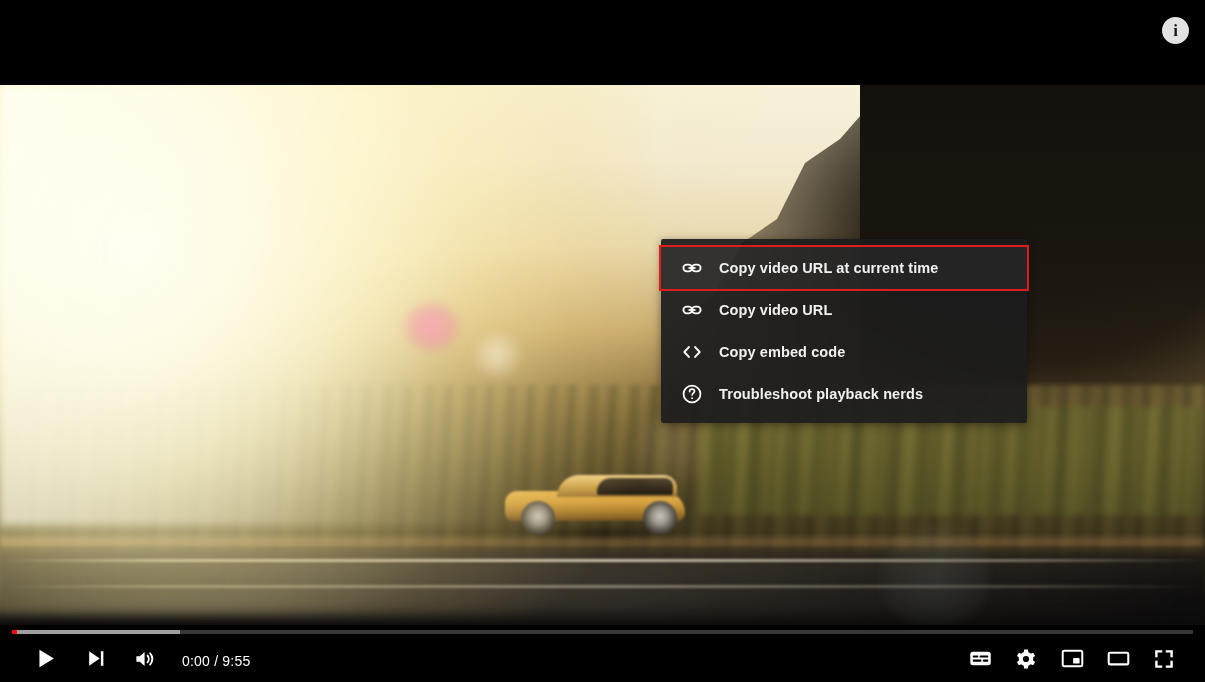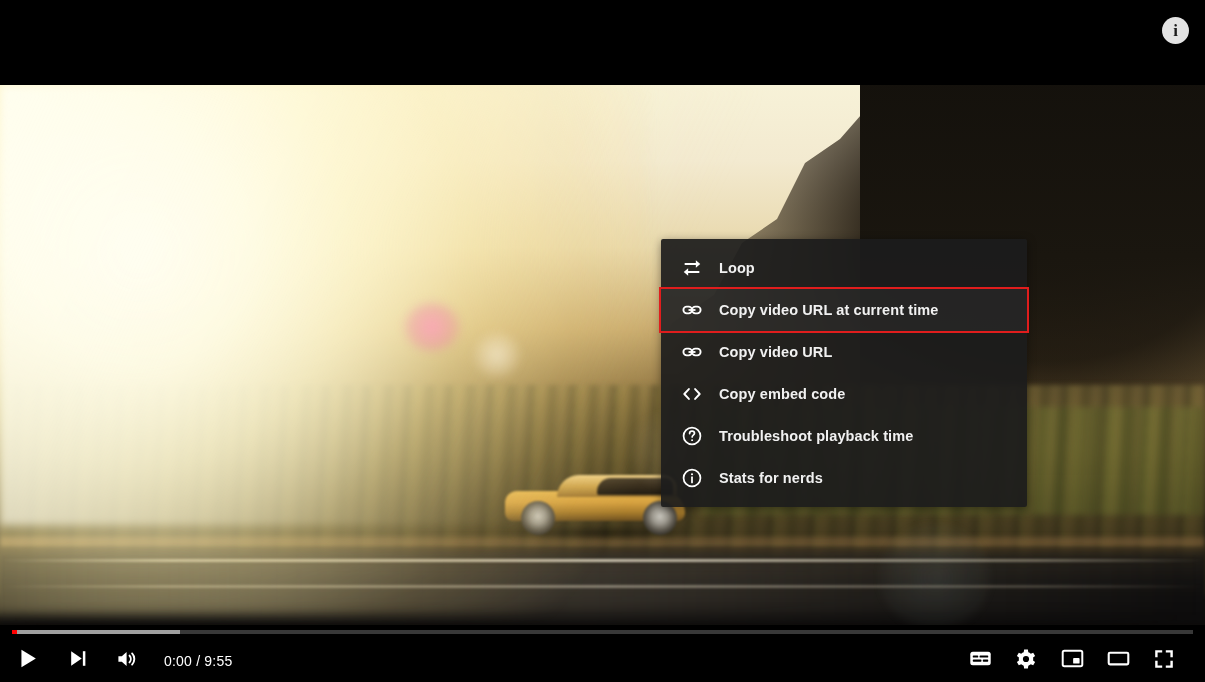--- a/index.html
+++ b/index.html
@@ -361,21 +361,21 @@
     position: absolute;
     left: 0; right: 0;
     top: 14px;
     height: 43px;
     display: flex;
     align-items: center;
   }
   .ctrl-left {
     display: flex;
     align-items: center;
-    padding-left: 4px;
+    padding-left: 22px;
     gap: 4px;
   }
   .ctrl-right {
     margin-left: auto;
     display: flex;
     align-items: center;
     padding-right: 18px;
   }
   .ctrl-btn {
     width: 46px;
@@ -430,29 +430,20 @@
     <div class="flare-ghost ghost-dim2"></div>
 
   </div>
 
   <div class="info-button">
     <span class="glyph">i</span>
   </div>
 
   <div class="context-menu">
 
-    <div class="menu-item">
-      <span class="mi-icon">
-        <svg viewBox="0 0 24 24" width="22" height="22" fill="currentColor">
-          <path d="M4 6.5h12.2V3.6L21 7.6l-4.8 4V8.7H4z"></path>
-          <path d="M20 17.5H7.8v2.9L3 16.4l4.8-4v2.9H20z"></path>
-        </svg>
-      </span>
-      <span class="mi-label">Loop</span>
-    </div>
 
     <div class="menu-item highlighted" style="outline-color: rgb(224, 29, 29);">
       <span class="mi-icon">
         <svg viewBox="0 0 24 24" width="22" height="22" fill="none" stroke="currentColor" stroke-width="2">
           <rect x="2.6" y="8.4" width="9.4" height="7.2" rx="3.6"></rect>
           <rect x="12" y="8.4" width="9.4" height="7.2" rx="3.6"></rect>
           <line x1="8.2" y1="12" x2="15.8" y2="12"></line>
         </svg>
       </span>
       <span class="mi-label">Copy video URL at current time</span>
@@ -481,33 +472,23 @@
 
 
     <div class="menu-item">
       <span class="mi-icon">
         <svg viewBox="0 0 24 24" width="22" height="22" fill="none" stroke="currentColor" stroke-width="1.9">
           <circle cx="12" cy="12" r="9.2"></circle>
           <path d="M9.4 9.3c0-1.5 1.2-2.5 2.7-2.5 1.5 0 2.6 1 2.6 2.3 0 1.9-2.5 2.1-2.5 3.9" stroke-linecap="round" fill="none"></path>
           <circle cx="12.1" cy="16.5" r="1.05" fill="currentColor" stroke="none"></circle>
         </svg>
       </span>
-      <span class="mi-label">Troubleshoot playback time</span>
-    </div>
-
-    <div class="menu-item">
-      <span class="mi-icon">
-        <svg viewBox="0 0 24 24" width="22" height="22" fill="none" stroke="currentColor" stroke-width="1.9">
-          <circle cx="12" cy="12" r="9.2"></circle>
-          <circle cx="12" cy="7.9" r="1.15" fill="currentColor" stroke="none"></circle>
-          <line x1="12" y1="11.1" x2="12" y2="16.8" stroke-linecap="round"></line>
-        </svg>
-      </span>
-      <span class="mi-label">Stats for nerds</span>
-    </div>
+      <span class="mi-label">Troubleshoot playback nerds</span>
+    </div>
+
   </div>
 
   <div class="controls">
 
     <div class="progress-wrap">
       <div class="progress-track"></div>
       <div class="progress-loaded" style="width: 14.2%;"></div>
       <div class="progress-played" style="width: 0.45%; background: rgb(255, 0, 0);"></div>
     </div>
 

